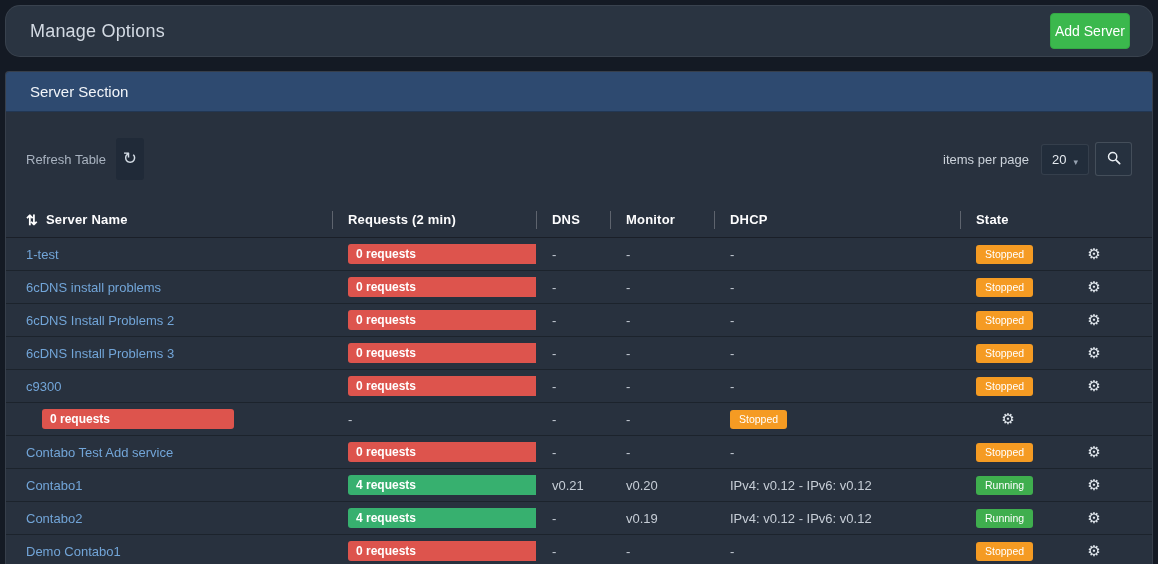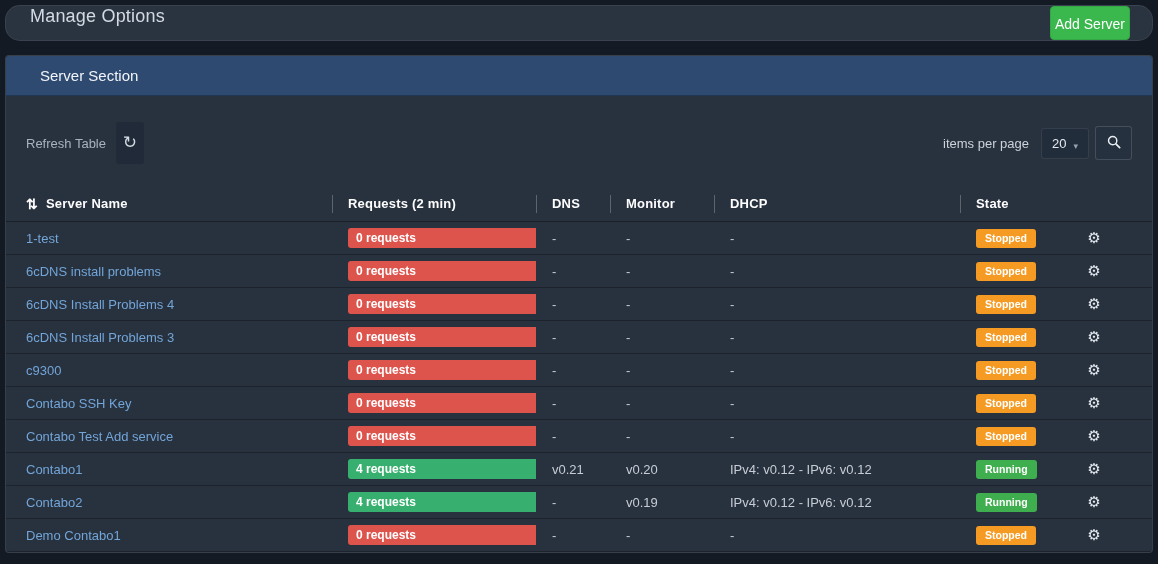--- a/index.html
+++ b/index.html
@@ -6,25 +6,26 @@
   html, body { width: 1158px; height: 564px; overflow: hidden; }
   body {
     background: #141a24;
     font-family: "Liberation Sans", sans-serif;
     color: #c9d1da;
   }
 
   
   .topbar {
     margin: 5px 5px 14px 5px;
-    height: 36px;
+    height: 52px;
     background: #2a3441;
     border: 1px solid rgba(255,255,255,0.07);
     border-radius: 15px;
     display: flex;
+    align-items: center;
     justify-content: space-between;
     padding: 0 22px 0 24px;
   }
   .topbar-title { font-size: 18px; color: #d3dae3; letter-spacing: .2px; }
   .btn-add {
     background: #3bb84d;
     color: #fff;
     border: 1px solid #34a844;
     border-radius: 4px;
     font-size: 14px;
@@ -39,21 +40,21 @@
     background: #28313e;
     border: 1px solid rgba(255,255,255,0.07);
     border-radius: 4px;
     overflow: hidden;
   }
   .section-header {
     height: 40px;
     background: #2e4a70;
     display: flex;
     align-items: center;
-    padding: 0 34px;
+    padding: 0 24px;
     color: #f2f5f9;
     font-size: 15px;
     border-bottom: 1px solid rgba(0,0,0,0.25);
   }
 
   
   .toolbar {
     display: flex;
     align-items: center;
     padding: 26px 20px 22px 20px;
@@ -155,21 +156,21 @@
     font-weight: 700;
     font-size: 12px;
   }
   .badge-req.danger { background: #dd544d; }
   .badge-req.success { background: #37b06f; }
   .badge-state {
     display: inline-block;
     padding: 3px 9px 4px 9px;
     border-radius: 3px;
     color: #fff;
-    font-weight: 700;
+    font-weight: 400;
     font-size: 10.5px;
   }
   .badge-state.warning { background: #f59b23; }
   .badge-state.success { background: #3fae4e; }
   .gear-cell { display: flex; justify-content: center; padding-left: 0; }
   .gear { font-size: 15px; color: #e3e9ef; cursor: pointer; }
 </style>
 </head>
 <body>
 
@@ -242,21 +243,21 @@
     <div class="cell"><span class="badge-req danger">0 requests</span></div>
     <div class="cell">-</div>
     <div class="cell">-</div>
     <div class="cell">-</div>
     <div class="cell"><span class="badge-state warning">Stopped</span></div>
     <div class="cell gear-cell">
           <span class="gear">⚙</span>
         </div>
   </div>
   <div class="trow">
-    <div class="cell name-cell"><a class="link">6cDNS Install Problems 4</a></div>
+    <div class="cell name-cell"><a class="link">6cDNS Install Problems 2</a></div>
     <div class="cell"><span class="badge-req danger">0 requests</span></div>
     <div class="cell">-</div>
     <div class="cell">-</div>
     <div class="cell">-</div>
     <div class="cell"><span class="badge-state warning">Stopped</span></div>
     <div class="cell gear-cell">
           <span class="gear">⚙</span>
         </div>
   </div>
   <div class="trow">
@@ -275,21 +276,20 @@
     <div class="cell"><span class="badge-req danger">0 requests</span></div>
     <div class="cell">-</div>
     <div class="cell">-</div>
     <div class="cell">-</div>
     <div class="cell"><span class="badge-state warning">Stopped</span></div>
     <div class="cell gear-cell">
           <span class="gear">⚙</span>
         </div>
   </div>
   <div class="trow">
-    <div class="cell name-cell"><a class="link">Contabo SSH Key</a></div>
     <div class="cell"><span class="badge-req danger">0 requests</span></div>
     <div class="cell">-</div>
     <div class="cell">-</div>
     <div class="cell">-</div>
     <div class="cell"><span class="badge-state warning">Stopped</span></div>
     <div class="cell gear-cell">
           <span class="gear">⚙</span>
         </div>
   </div>
   <div class="trow">

